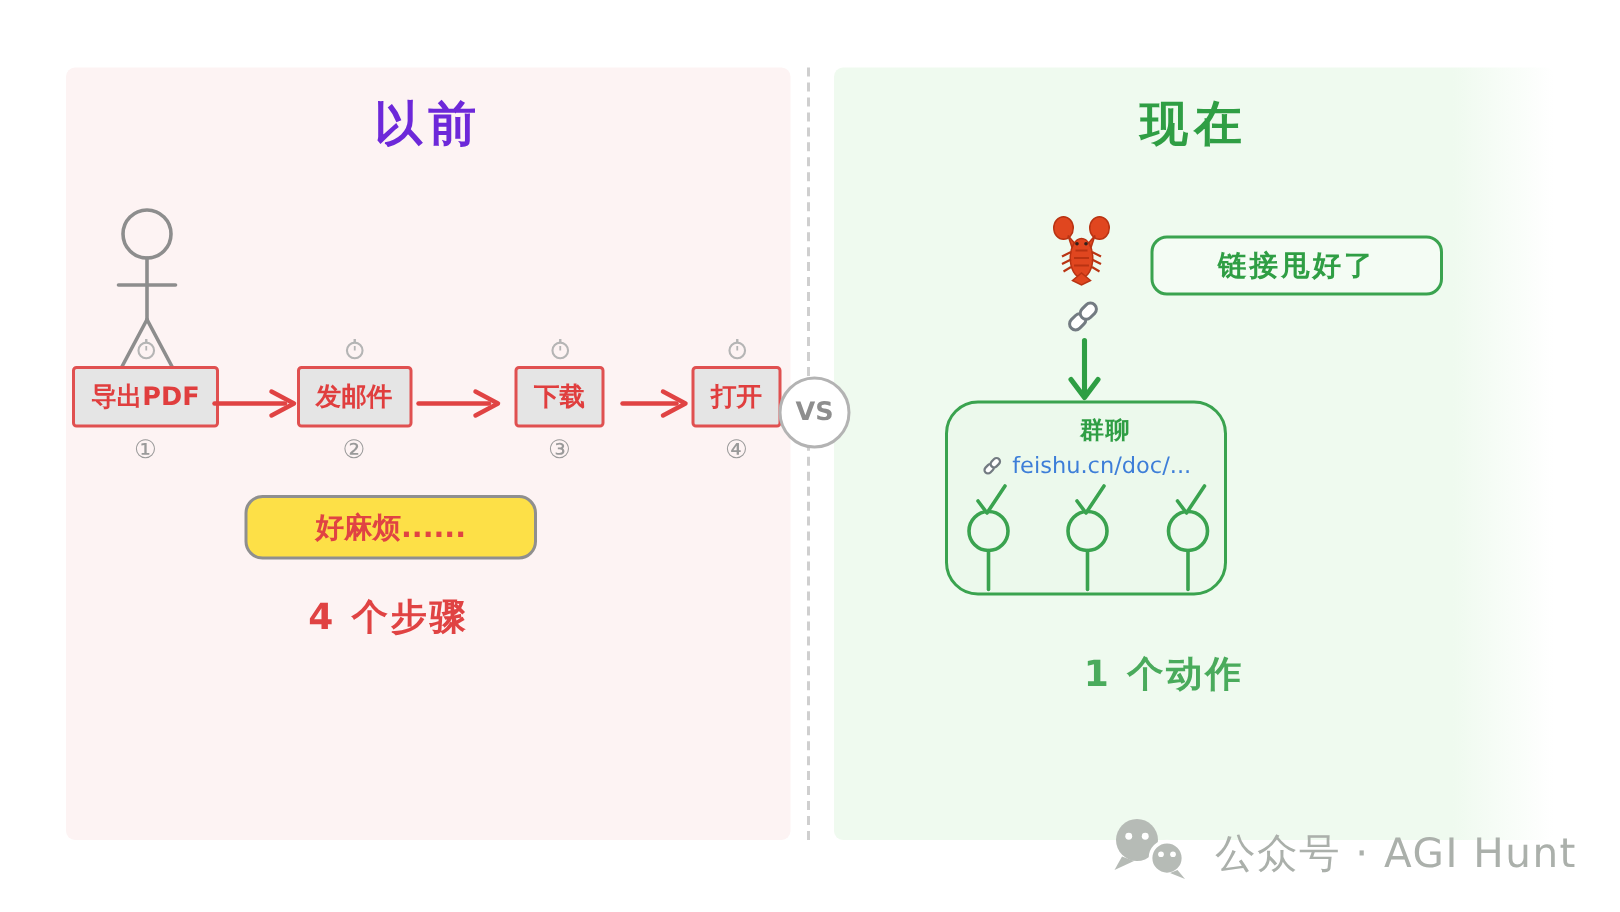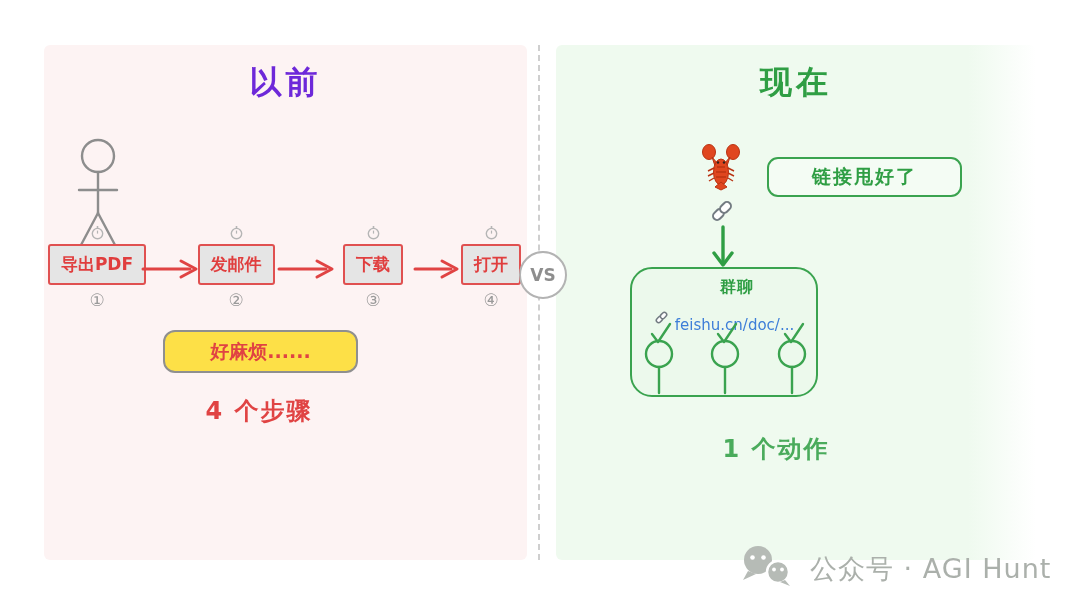--- a/index.html
+++ b/index.html
@@ -47,21 +47,21 @@
     display:flex;align-items:center;justify-content:center;
     color:#2f9e44;font-size:19px;font-weight:bold;letter-spacing:2px;}
   .chain-icon-big{position:absolute;left:153px;top:153px;}
   .down-arrow-svg{position:absolute;left:151px;top:178px;}
   .group-box{position:absolute;left:74px;top:222px;width:188px;height:130px;
     background:#ecf9ec;border:2.5px solid #3aa34f;border-radius:22px;box-sizing:border-box;}
   .group-title{position:absolute;top:8px;left:0;width:100%;text-align:center;
     color:#2f9e44;font-size:16px;font-weight:bold;letter-spacing:1px;margin-left:13px;}
   .group-link-row{position:absolute;top:32px;left:0;width:100%;
     display:flex;align-items:center;justify-content:center;gap:6px;}
-  .group-link-text{color:#3d7ed8;font-size:15px;margin-top:15px;}
+  .group-link-text{color:#3d7ed8;font-size:15px;}
   .members-svg{position:absolute;left:0;top:52px;}
   .summary-right{position:absolute;left:0;top:388px;width:440px;text-align:center;
     color:#4aab5c;font-size:24px;font-weight:bold;letter-spacing:2px;}
 
   
   .watermark{position:absolute;left:740px;top:545px;display:flex;align-items:flex-end;gap:16px;z-index:6;}
   .watermark-text{color:#abb0ab;font-size:27px;letter-spacing:1px;white-space:nowrap;}
 </style>
 </head>
 <body>

